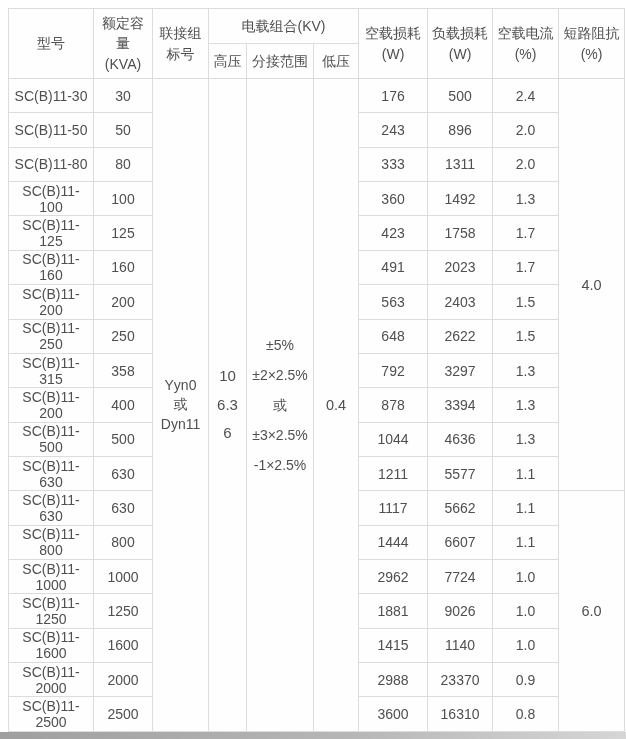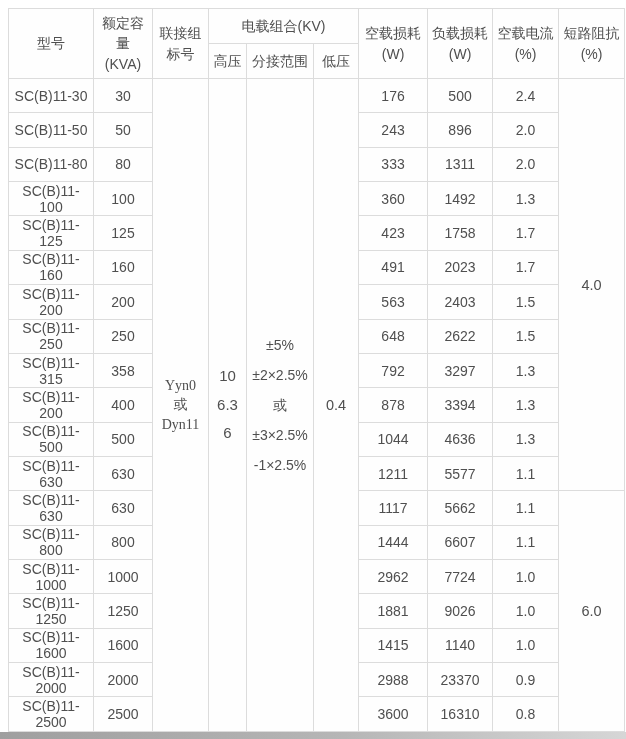--- a/index.html
+++ b/index.html
@@ -33,21 +33,21 @@
     vertical-align: middle;
     font-size: 14px;
     font-weight: normal;
     color: var(--text);
     white-space: pre-line;
     padding: 0 2px;
     background: #fefefe;
   }
   .spec-table thead th { height: 35px; line-height: 1.45; }
   .spec-table tbody td { height: 34px; }
-  .spec-table td.multiline.connection { line-height: 1.4; font-family: Liberation Serif, serif; }
+  .spec-table td.multiline.connection { line-height: 1.4; }
   .spec-table td.multiline.hv { line-height: 1.9; font-size: 15px; margin-left: 25px; }
   .spec-table td.multiline.tap { line-height: 2.15; }
   .spec-table td[data-name="impedance-cell"],
   .spec-table td[data-name="lv-cell"] { font-size: 14.5px; }
   .bottom-bar {
     position: absolute;
     left: 0; right: 0; bottom: 0;
     height: 7px;
     background: linear-gradient(to right, #9f9f9f 0%, #b6b6b6 55%, #d6d6d6 100%);
   }

